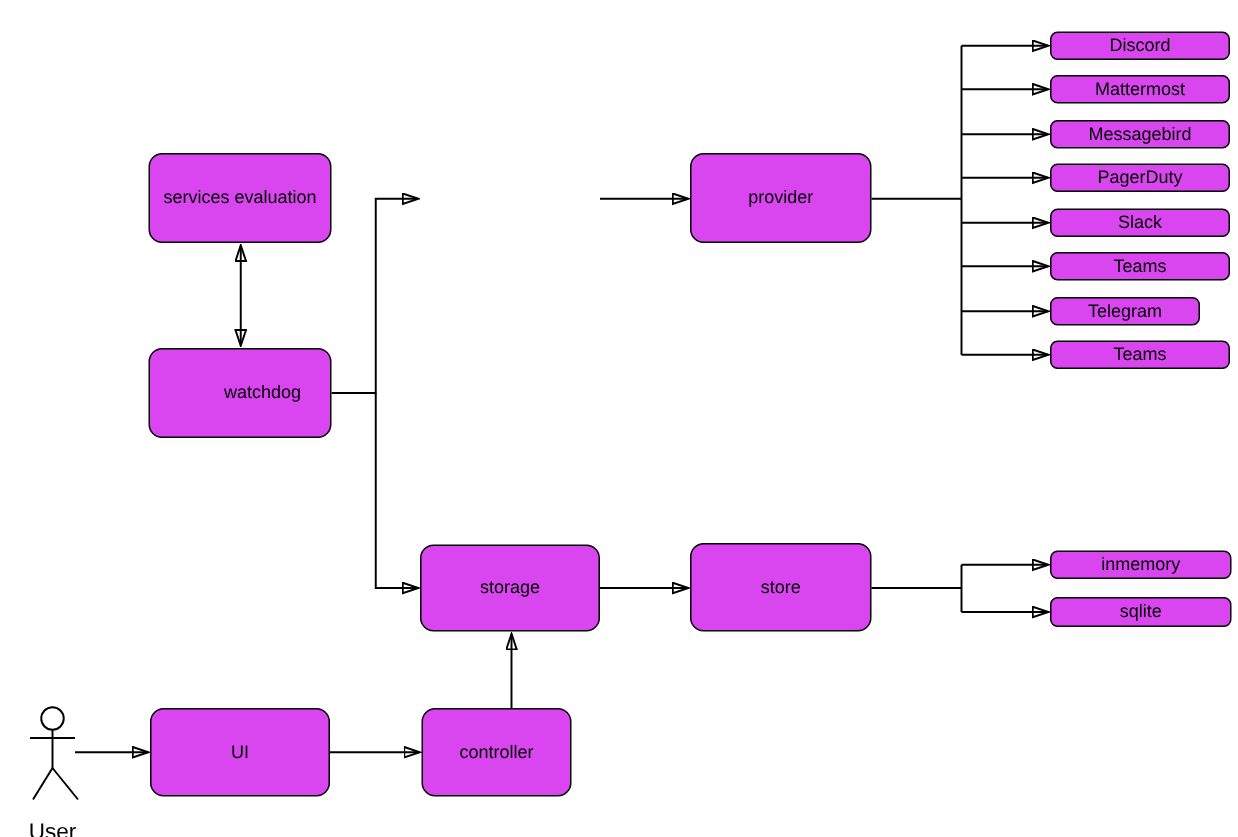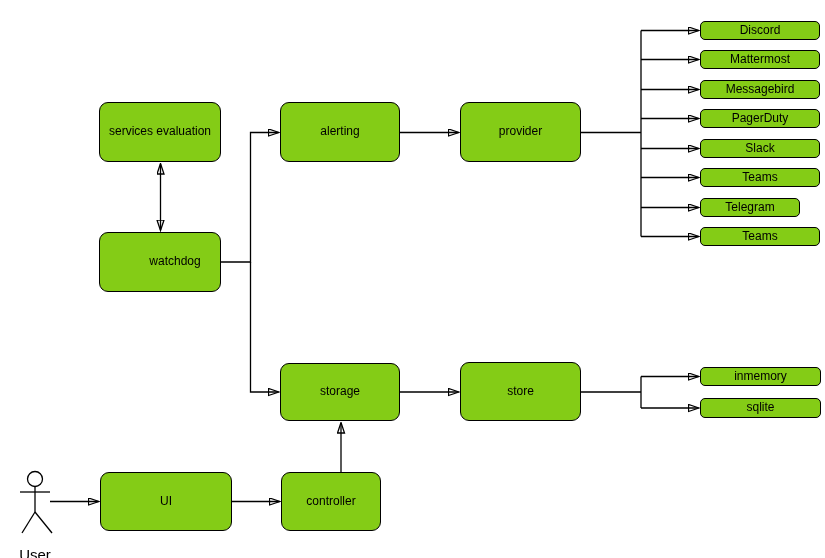--- a/index.html
+++ b/index.html
@@ -18,21 +18,21 @@
     width: 825px; height: 558px;
   }
   #edges-layer path, #edges-layer line, #edges-layer circle {
     stroke: #000000;
     stroke-width: 1.3;
     fill: none;
   }
   .node {
     position: absolute;
     box-sizing: border-box;
-    background: #84cc16;
+    background: #d946ef;
     border: 1.3px solid #000000;
     border-radius: 9px;
     display: flex;
     align-items: center;
     justify-content: center;
     font-size: 12px;
     line-height: 1.1;
     text-align: right;
     white-space: nowrap;
   }
@@ -40,21 +40,21 @@
     border-radius: 5px;
     font-size: 12px;
   }
   
   .n-services   { left:  99px; top: 102px; width: 122px; height: 60px; }
   .n-watchdog   { left:  99px; top: 232px; width: 122px; height: 60px; padding-left: 30px; }
   .n-alerting   { left: 280px; top: 102px; width: 120px; height: 60px; }
   .n-provider   { left: 460px; top: 102px; width: 121px; height: 60px; }
   .n-storage    { left: 280px; top: 363px; width: 120px; height: 58px; }
   .n-store      { left: 460px; top: 362px; width: 121px; height: 59px; }
-  .n-ui         { left: 100px; top: 472px; width: 132px; height: 59px; }
+  .n-ui         { left: 100px; top: 472px; width: 120px; height: 59px; }
   .n-controller { left: 281px; top: 472px; width: 100px; height: 59px; }
   
   .l-0 { left: 700px; top:  21px; width: 120px; height: 19px; }
   .l-1 { left: 700px; top:  50px; width: 120px; height: 19px; }
   .l-2 { left: 700px; top:  80px; width: 120px; height: 19px; }
   .l-3 { left: 700px; top: 109px; width: 120px; height: 19px; }
   .l-4 { left: 700px; top: 139px; width: 120px; height: 19px; }
   .l-5 { left: 700px; top: 168px; width: 120px; height: 19px; }
   .l-6 { left: 700px; top: 198px; width: 100px; height: 19px; }
   .l-7 { left: 700px; top: 227px; width: 120px; height: 19px; }
@@ -113,21 +113,20 @@
       <circle cx="35" cy="479" r="7.5" fill="#ffffff"></circle>
       <path d="M35,486.5 V512"></path>
       <path d="M20,492 H50"></path>
       <path d="M35,512 L22,533"></path>
       <path d="M35,512 L52,533"></path>
     </g>
   </svg>
 
   <div class="node n-services">services evaluation</div>
   <div class="node n-watchdog">watchdog</div>
-  <div class="node n-alerting">alerting</div>
   <div class="node n-provider">provider</div>
   <div class="node n-storage">storage</div>
   <div class="node n-store">store</div>
   <div class="node n-ui">UI</div>
   <div class="node n-controller">controller</div>
 
   <div class="node leaf l-0">Discord</div>
   <div class="node leaf l-1">Mattermost</div>
   <div class="node leaf l-2">Messagebird</div>
   <div class="node leaf l-3">PagerDuty</div>

